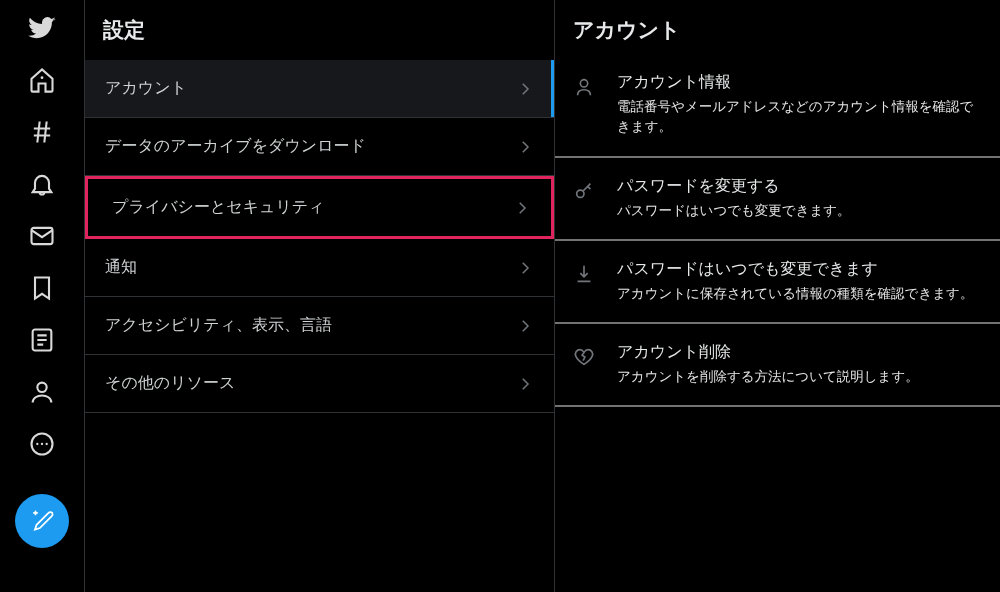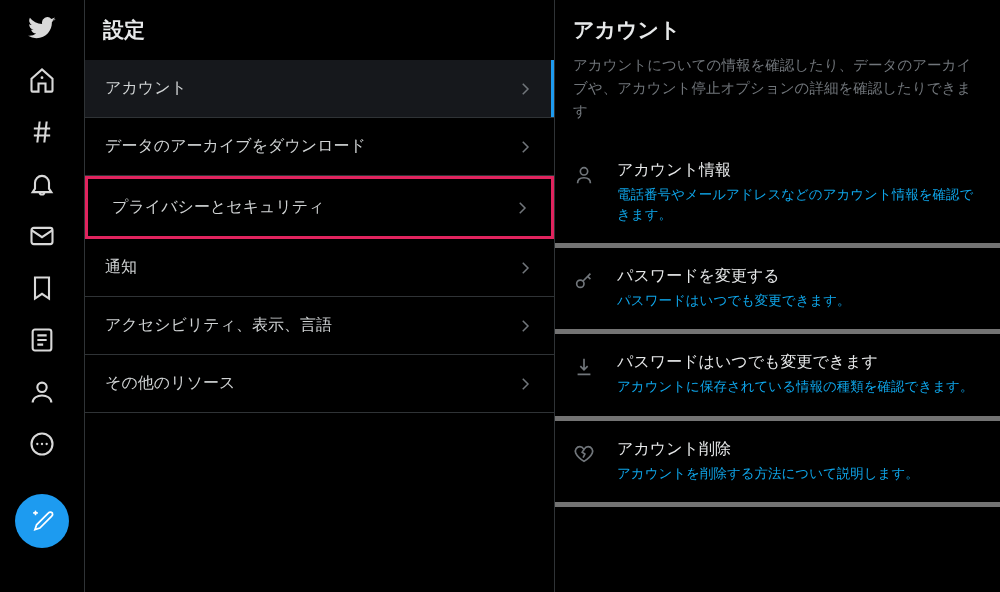--- a/index.html
+++ b/index.html
@@ -15,27 +15,27 @@
   .settings-title { font-size: 21px; font-weight: 700; color:#e7e9ea; padding: 16px 18px; }
   .settings-item { display:flex; align-items:center; justify-content:space-between; padding: 18px 20px; border-bottom: 1px solid #2f3336; cursor:pointer; font-size: 16px; color:#d0d3d4;}
   .settings-item.active { background:#16181c; position:relative; }
   .settings-item.active::after { content:""; position:absolute; right:0; top:0; bottom:0; width:3px; background:#1d9bf0;}
   .settings-item.highlight { border: 3px solid #e0245e; padding-left: 24px; }
   .chev { width:18px; height:18px; }
   .chev svg { width:18px; height:18px; stroke:#71767b; fill:none; stroke-width:2; }
   .detail-col { flex:1; }
   .detail-title { font-size:21px; font-weight:700; color:#e7e9ea; padding:16px 18px 10px; }
   .detail-desc { font-size:14.5px; color:#71767b; padding:0 18px 18px; line-height:1.6; }
-  .detail-item { display:flex; align-items:flex-start; gap:22px; padding:18px 18px; border-bottom:5px solid #737373; cursor:pointer;}
+  .detail-item { display:flex; align-items:flex-start; gap:22px; padding:18px 18px; border-bottom:2px solid #737373; cursor:pointer;}
   .detail-item:first-of-type { border-top:1px solid #2f3336;}
   .detail-icon { width:22px; height:22px; flex-shrink:0; color:#71767b; margin-top:4px;}
   .detail-icon svg { width:22px; height:22px; stroke:currentColor; fill:none; stroke-width:1.8;}
   .detail-text { flex:1; }
   .detail-label { font-size:16px; color:#e7e9ea; margin-bottom:4px;}
-  .detail-sub { font-size:13.5px; color:#0ea5e9; line-height:1.5;}
+  .detail-sub { font-size:13.5px; color:#e5e5e5; line-height:1.5;}
 </style>
 </head>
 <body>
 
 <div class="app">
   <div class="nav-col">
     <div class="nav-icon twitter">
       <svg viewBox="0 0 24 24">
           <path d="M23.643 4.937c-.835.37-1.732.62-2.675.733a4.67 4.67 0 0 0 2.048-2.578 9.3 9.3 0 0 1-2.958 1.13 4.66 4.66 0 0 0-7.938 4.25A13.229 13.229 0 0 1 1.67 3.15a4.66 4.66 0 0 0 1.442 6.22 4.647 4.647 0 0 1-2.11-.583v.06a4.66 4.66 0 0 0 3.737 4.568 4.692 4.692 0 0 1-2.104.08 4.661 4.661 0 0 0 4.352 3.234 9.348 9.348 0 0 1-5.786 1.995c-.376 0-.747-.022-1.112-.065a13.19 13.19 0 0 0 7.14 2.093c8.57 0 13.255-7.098 13.255-13.254 0-.2-.005-.402-.014-.602a9.47 9.47 0 0 0 2.323-2.41z"></path>
         </svg>
@@ -130,21 +130,20 @@
     <div class="settings-item">
       <span>その他のリソース</span>
       <span class="chev"><svg viewBox="0 0 24 24">
             <path d="M9 5l7 7-7 7"></path>
           </svg></span>
     </div>
   </div>
 
   <div class="detail-col">
     <div class="detail-title">アカウント</div>
-    <div class="detail-desc">アカウントについての情報を確認したり、データのアーカイブや、アカウント停止オプションの詳細を確認したりできます</div>
 
     <div class="detail-item">
       <div class="detail-icon"><svg viewBox="0 0 24 24">
             <circle cx="12" cy="8" r="4"></circle>
             <path d="M5 21c0-4 3-6 7-6s7 2 7 6"></path>
           </svg></div>
       <div class="detail-text">
         <div class="detail-label">アカウント情報</div>
         <div class="detail-sub">電話番号やメールアドレスなどのアカウント情報を確認できます。</div>
       </div>

